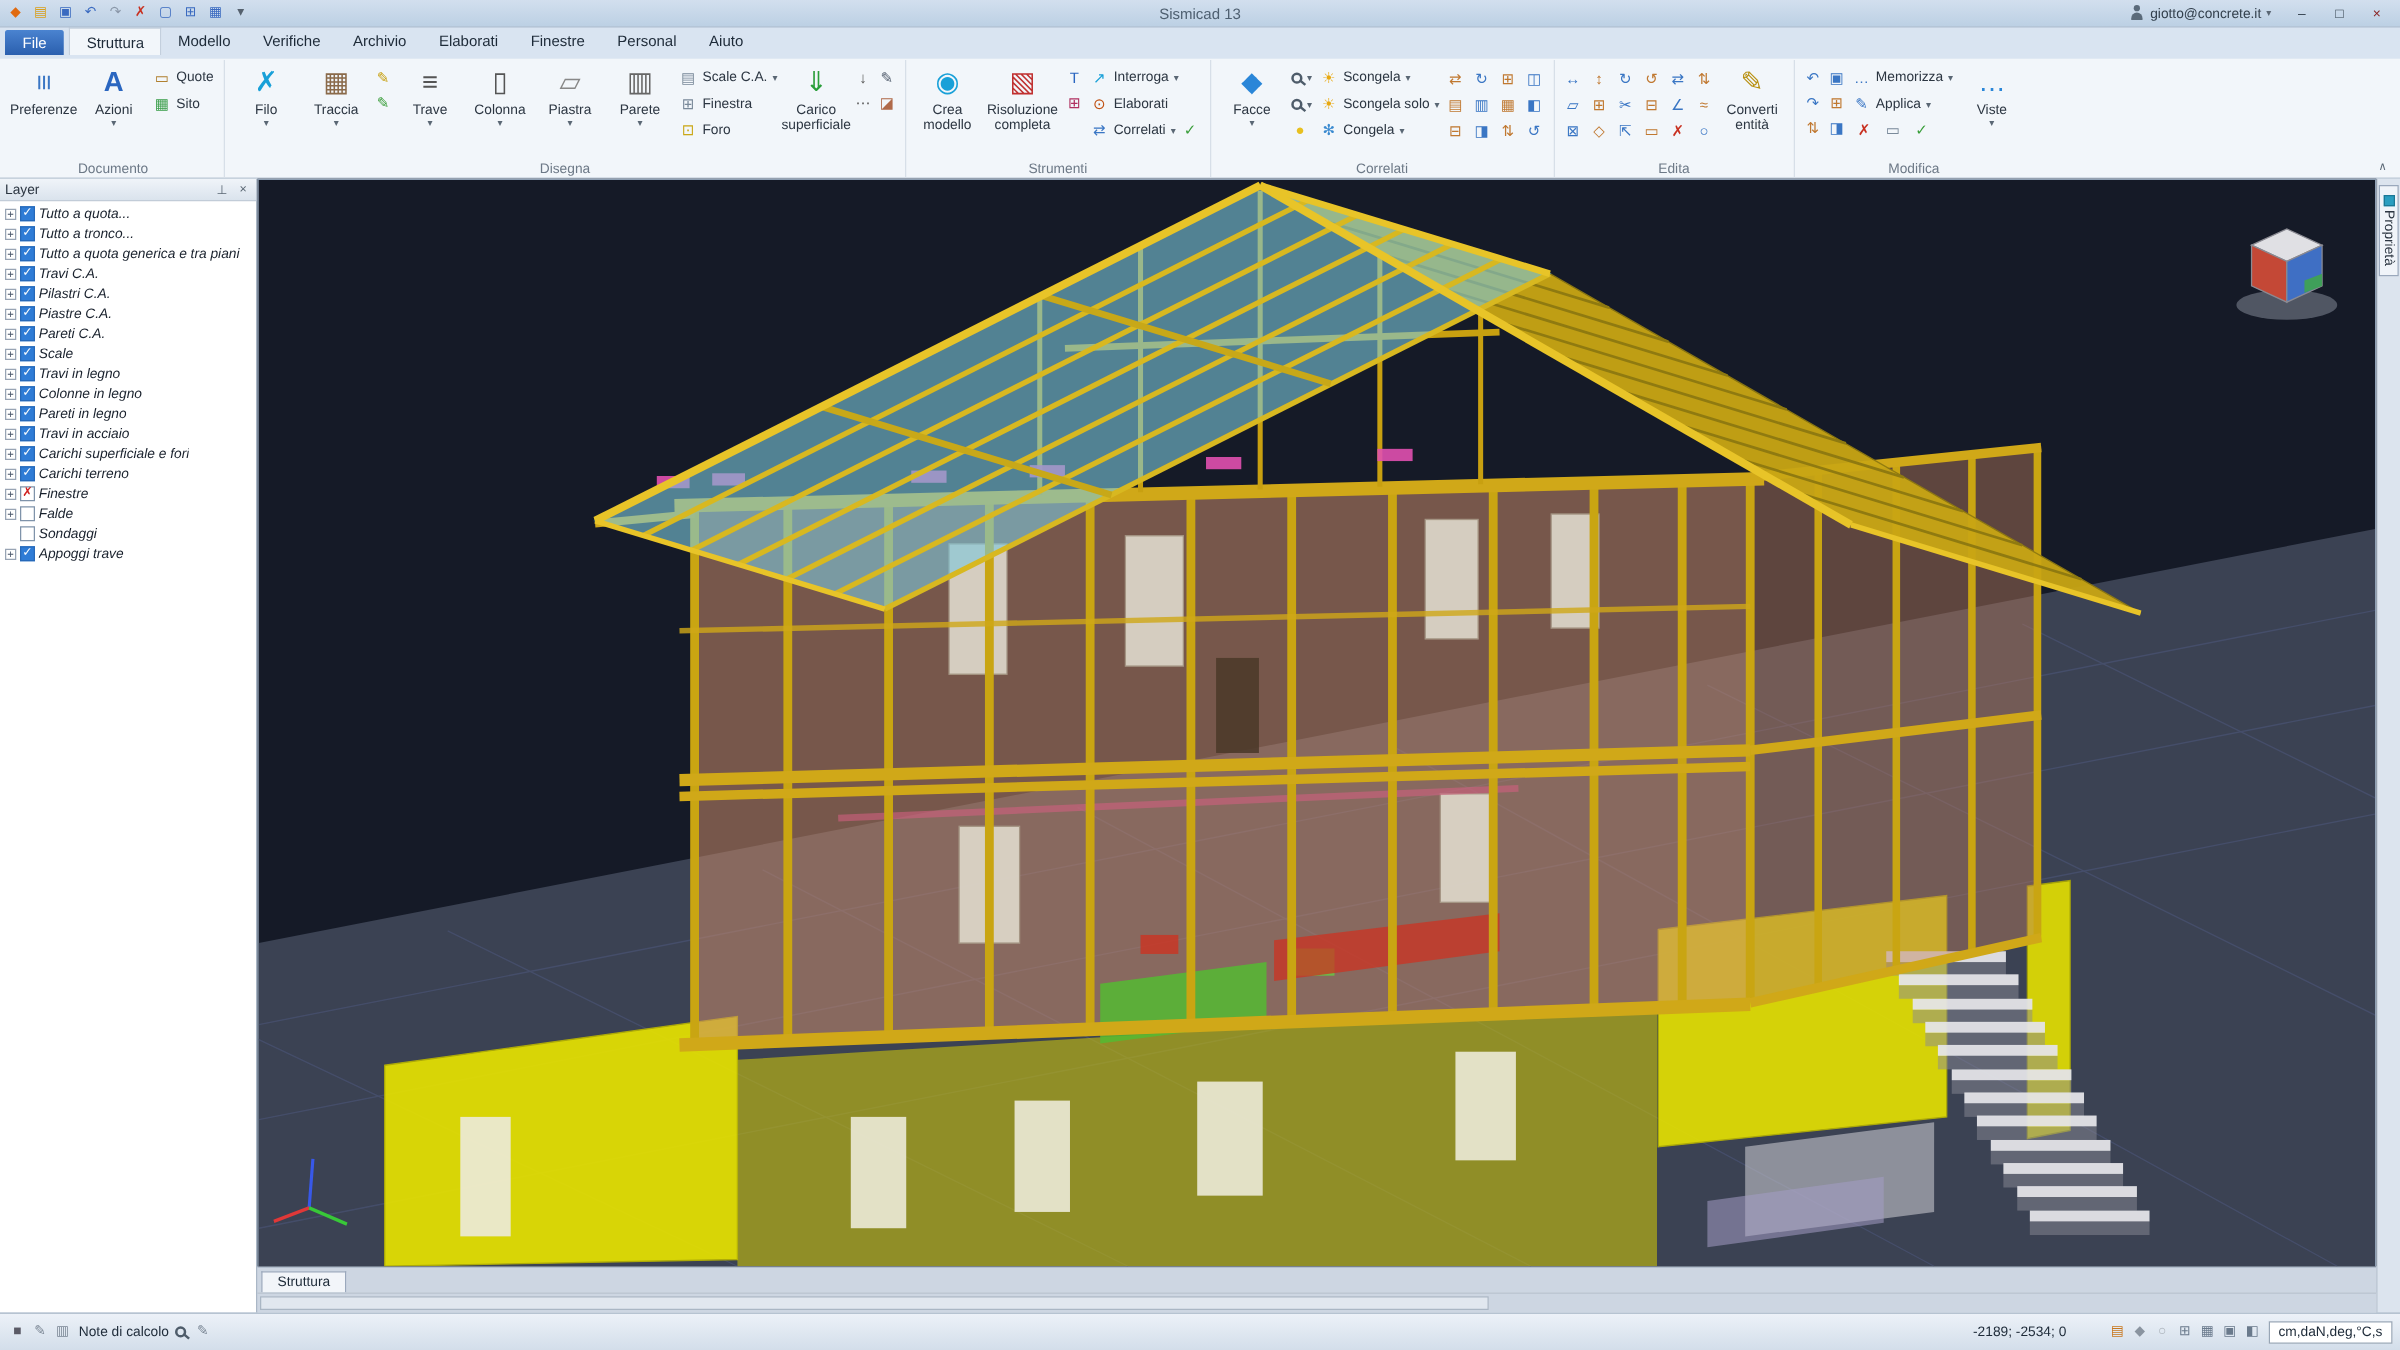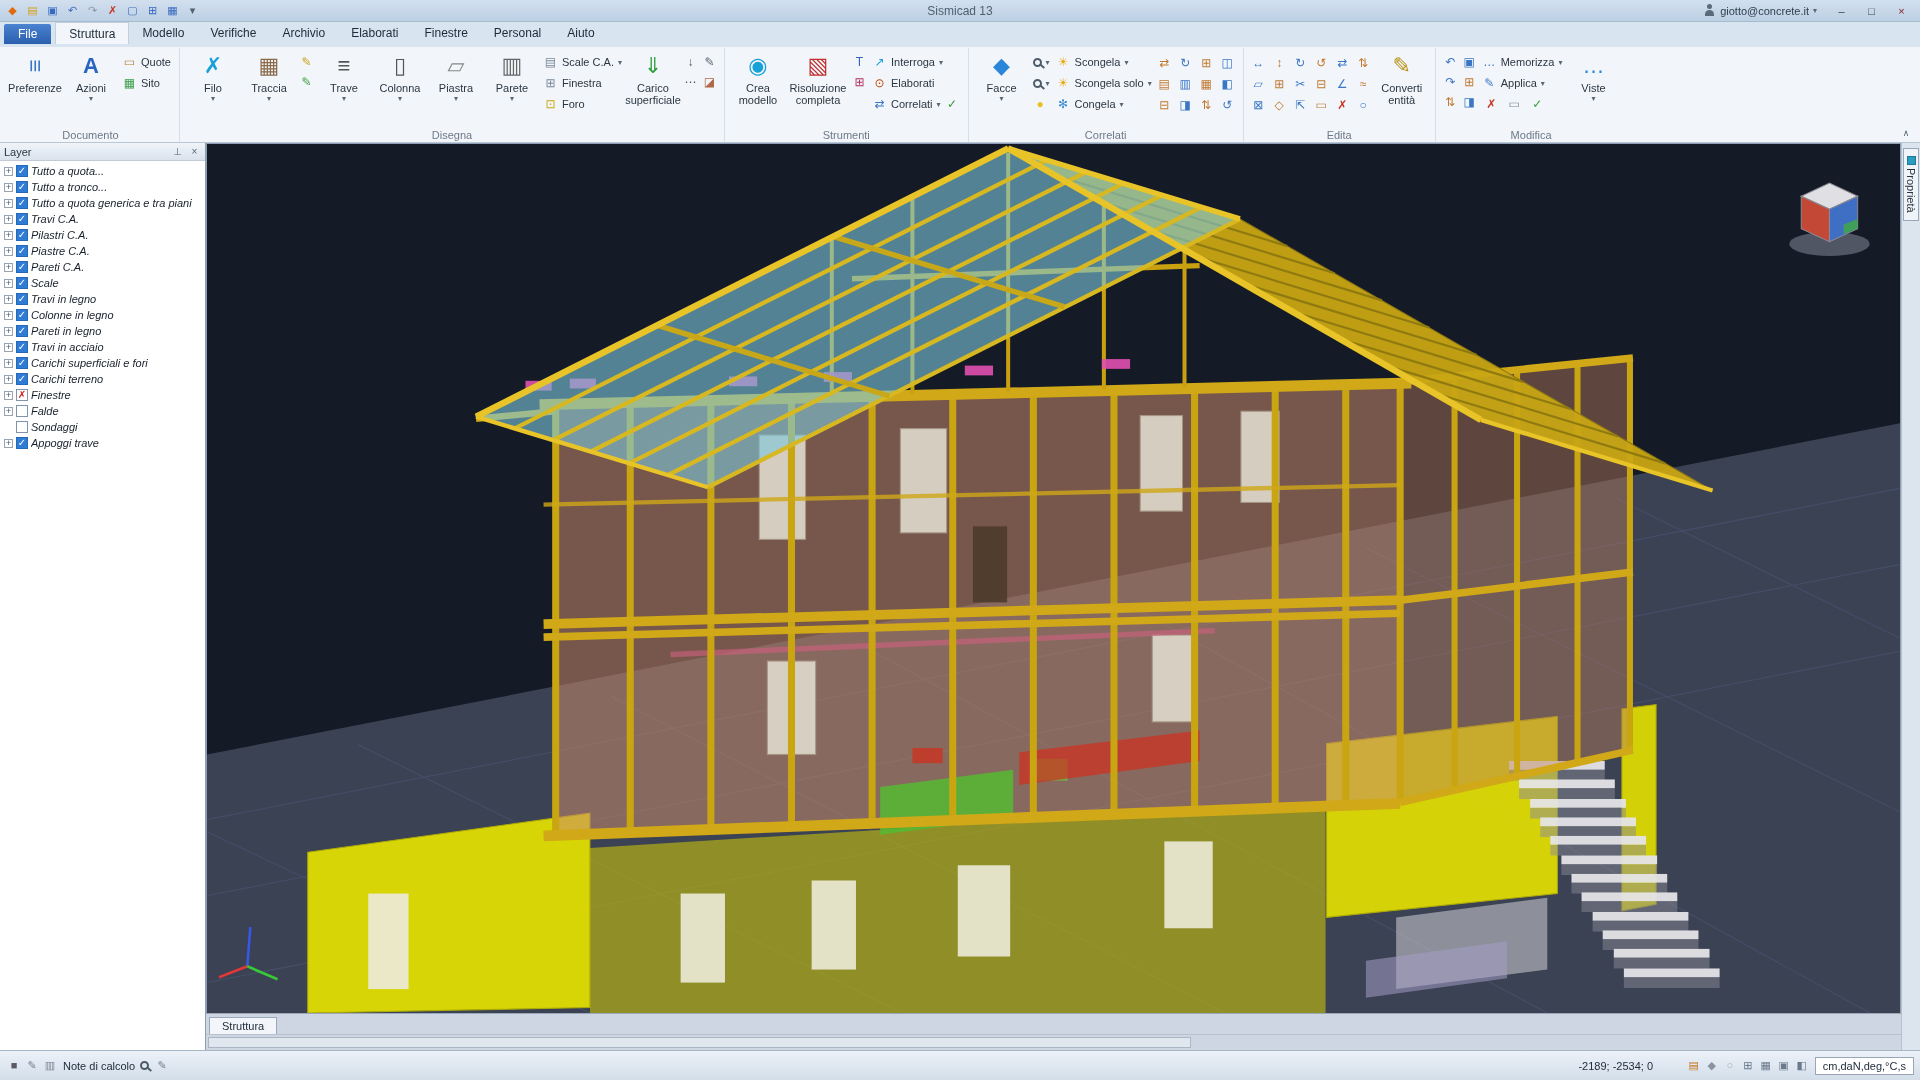--- a/index.html
+++ b/index.html
@@ -485,21 +485,21 @@
           <span class="llabel">Pareti in legno</span>
         </div>
           <div class="lrow">
           <span class="exp expand"></span>
           <span class="cb on"></span>
           <span class="llabel">Travi in acciaio</span>
         </div>
           <div class="lrow">
           <span class="exp expand"></span>
           <span class="cb on"></span>
-          <span class="llabel">Carichi superficiali e fori</span>
+          <span class="llabel">Carichi superficiale e fori</span>
         </div>
           <div class="lrow">
           <span class="exp expand"></span>
           <span class="cb on"></span>
           <span class="llabel">Carichi terreno</span>
         </div>
           <div class="lrow">
           <span class="exp expand"></span>
           <span class="cb x"></span>
           <span class="llabel">Finestre</span>

